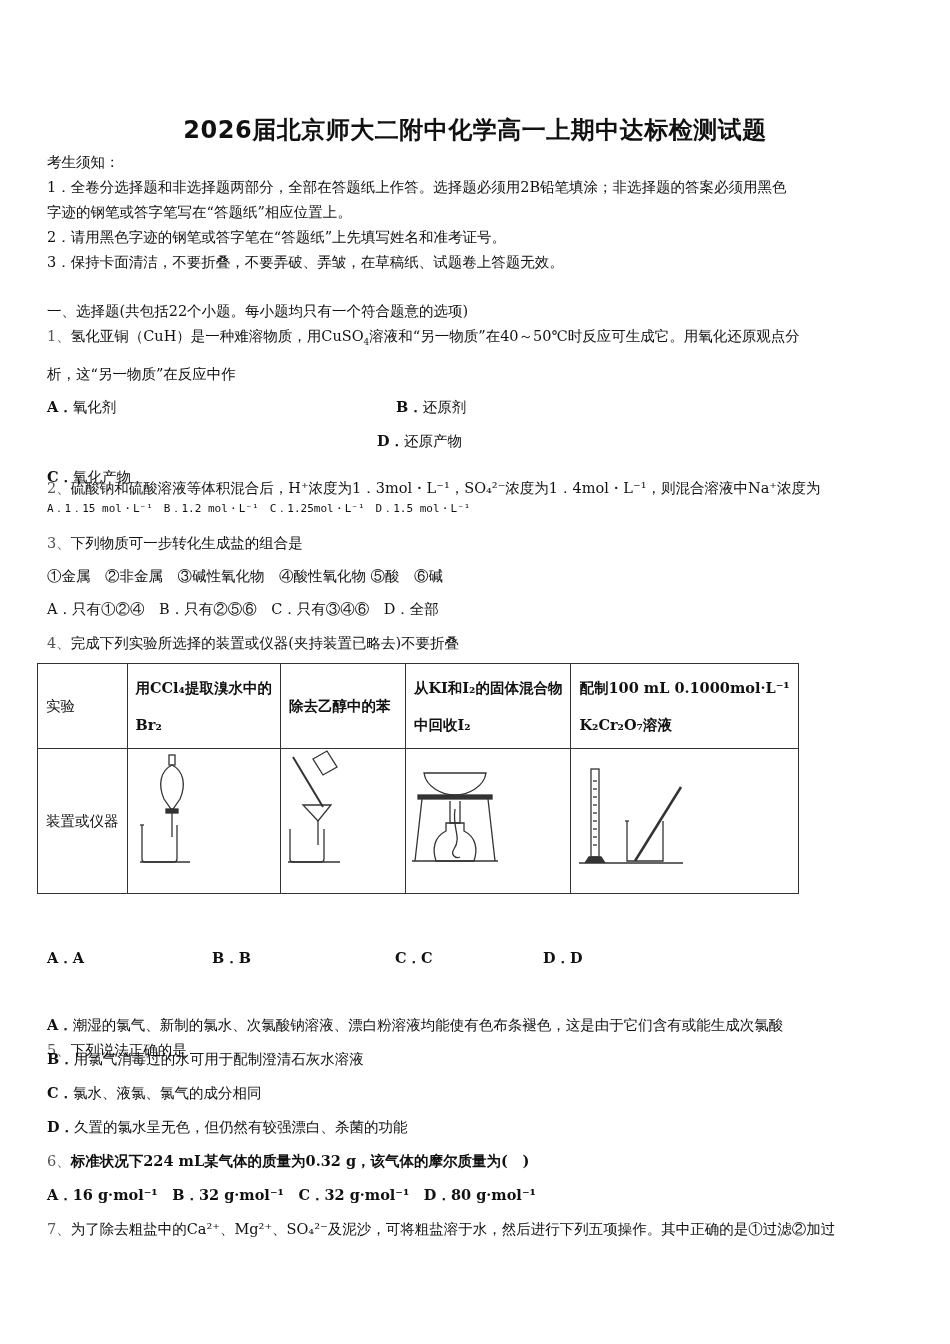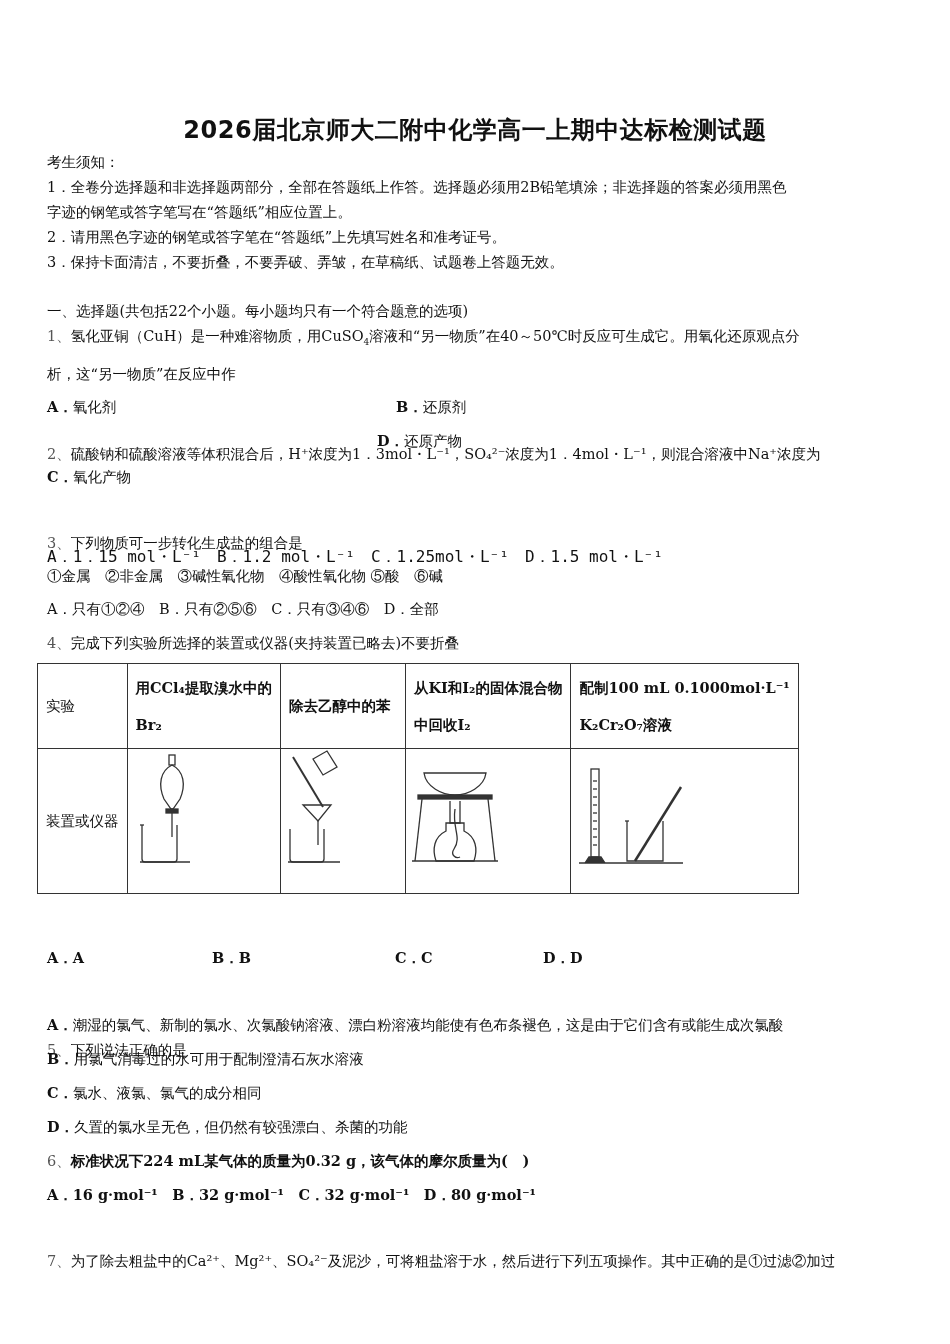--- a/index.html
+++ b/index.html
@@ -50,24 +50,24 @@
 
 <div class="line" style="top:326px;">
   <span class="qnum">1、</span><span>氢化亚铜（CuH）是一种难溶物质，用CuSO</span><sub>4</sub><span>溶液和“另一物质”在40～50℃时反应可生成它。用氧化还原观点分</span>
 </div>
 <div class="line" style="top:364px;">析，这“另一物质”在反应中作</div>
 <div class="opt" style="left:47px; top:397px;"><span class="optlabel">A．</span><span>氧化剂</span></div>
 <div class="opt" style="left:396px; top:397px;"><span class="optlabel">B．</span><span>还原剂</span></div>
 <div class="opt" style="left:47px; top:431px;margin-top:36px;"><span class="optlabel">C．</span><span>氧化产物</span></div>
 <div class="opt" style="left:377px; top:431px;"><span class="optlabel">D．</span><span>还原产物</span></div>
 
-<div class="line" style="top:444px;text-align:right;">
+<div class="line" style="top:478px;text-align:right;">
   <span class="qnum">2、</span><span>硫酸钠和硫酸溶液等体积混合后，H⁺浓度为1．3mol・L⁻¹，SO₄²⁻浓度为1．4mol・L⁻¹，则混合溶液中Na⁺浓度为</span>
 </div>
-<div class="line" style="top:499px; font-family:'DejaVu Sans Mono','Liberation Mono',monospace; font-size:16px;margin-top:48px;">A．1．15 mol・L⁻¹　B．1.2 mol・L⁻¹　C．1.25mol・L⁻¹　D．1.5 mol・L⁻¹</div>
+<div class="line" style="top:499px; font-family:'DejaVu Sans Mono','Liberation Mono',monospace; font-size:11px;">A．1．15 mol・L⁻¹　B．1.2 mol・L⁻¹　C．1.25mol・L⁻¹　D．1.5 mol・L⁻¹</div>
 
 <div class="line" style="top:533px;">
   <span class="qnum">3、</span><span>下列物质可一步转化生成盐的组合是</span>
 </div>
 <div class="line" style="top:566px;">①金属　②非金属　③碱性氧化物　④酸性氧化物 ⑤酸　⑥碱</div>
 <div class="line" style="top:599px;">A．只有①②④　B．只有②⑤⑥　C．只有③④⑥　D．全部</div>
 
 <div class="line" style="top:633px;">
   <span class="qnum">4、</span><span>完成下列实验所选择的装置或仪器(夹持装置已略去)不要折叠</span>
 </div>
@@ -173,15 +173,15 @@
 <div class="line" style="top:1015px;"><span class="optlabel">A．</span><span>潮湿的氯气、新制的氯水、次氯酸钠溶液、漂白粉溶液均能使有色布条褪色，这是由于它们含有或能生成次氯酸</span></div>
 <div class="line" style="top:1049px;"><span class="optlabel">B．</span><span>用氯气消毒过的水可用于配制澄清石灰水溶液</span></div>
 <div class="line" style="top:1083px;"><span class="optlabel">C．</span><span>氯水、液氯、氯气的成分相同</span></div>
 <div class="line" style="top:1117px;"><span class="optlabel">D．</span><span>久置的氯水呈无色，但仍然有较强漂白、杀菌的功能</span></div>
 
 <div class="line" style="top:1151px;">
   <span class="qnum">6、</span><span class="bold">标准状况下224 mL某气体的质量为0.32 g，该气体的摩尔质量为(　)</span>
 </div>
 <div class="line bold" style="top:1185px;">A．16 g·mol⁻¹　B．32 g·mol⁻¹　C．32 g·mol⁻¹　D．80 g·mol⁻¹</div>
 
-<div class="line" style="top:1219px;margin-top:32px;">
+<div class="line" style="top:1219px;">
   <span class="qnum">7、</span><span>为了除去粗盐中的Ca²⁺、Mg²⁺、SO₄²⁻及泥沙，可将粗盐溶于水，然后进行下列五项操作。其中正确的是①过滤②加过</span>
 </div>
 
 </body></html>

